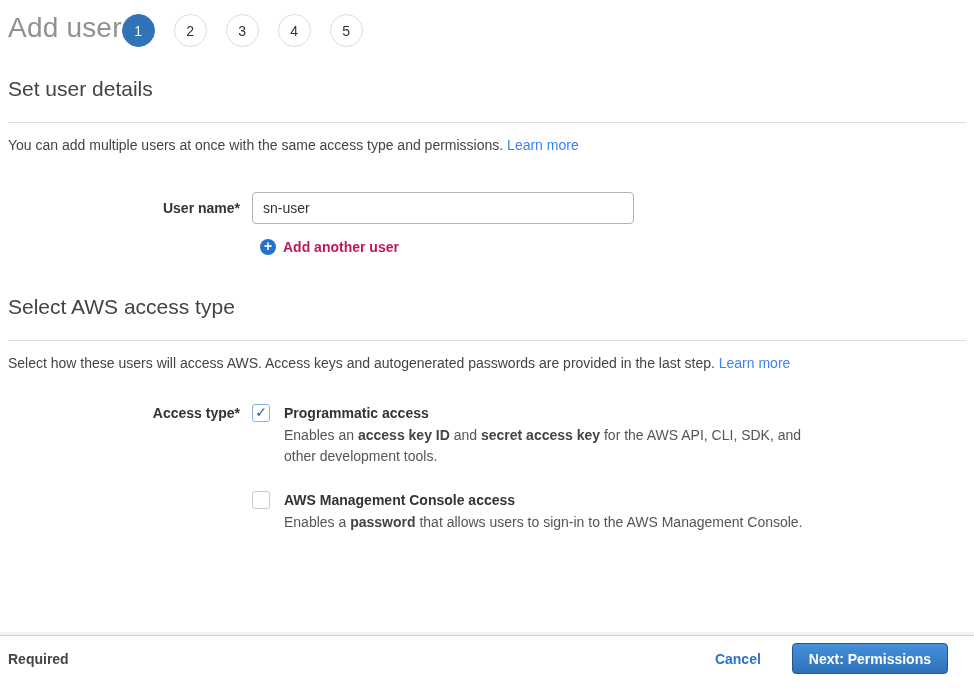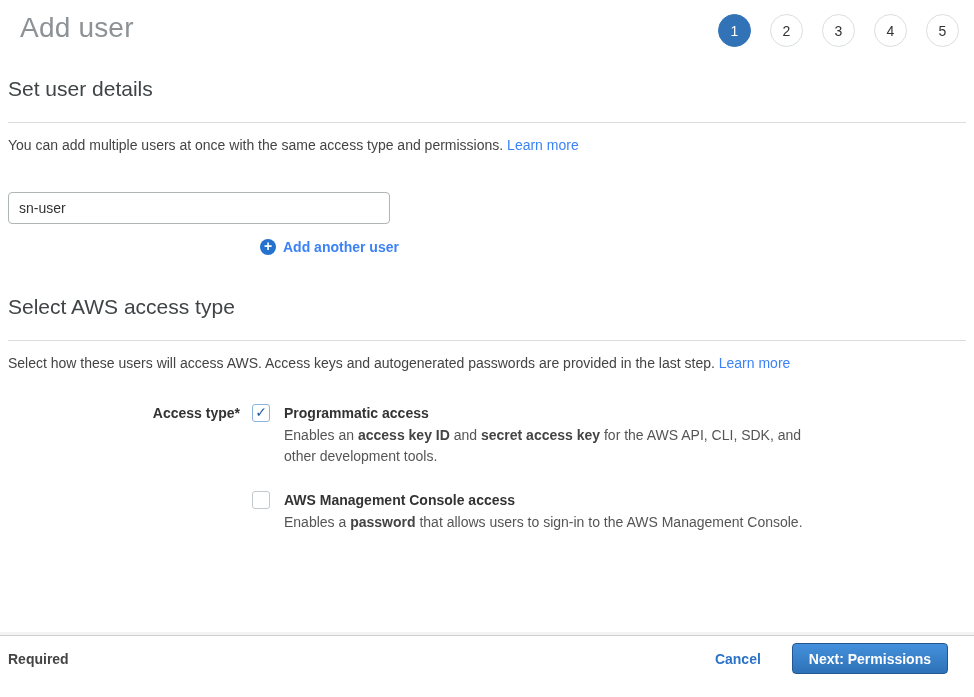--- a/index.html
+++ b/index.html
@@ -8,23 +8,22 @@
     width: 974px; height: 697px;
     background: #ffffff;
     font-family: "Liberation Sans", "DejaVu Sans", sans-serif;
     color: #444;
     position: relative;
     overflow: hidden;
   }
   
   .header {
     display: flex;
-    justify-content: space-between;
     align-items: flex-start;
-    padding: 10px 15px 0 20px;
+    padding: 10px 15px 0 8px;
   }
   .page-title {
     font-size: 28px;
     font-weight: 400;
     color: #8c9296;
     margin: 2px 0 0 0;
     letter-spacing: 0.2px;
   }
   .steps { display: flex; gap: 19px; padding-top: 4px; }
   .step-circle {
@@ -95,21 +94,21 @@
     background: #2472ce;
     border-radius: 50%;
     color: #fff;
     font-size: 14px;
     font-weight: bold;
     line-height: 15px;
     text-align: center;
     display: inline-block;
     margin-right: 7px;
   }
-  .add-user-label { color: #3b82f6; font-weight: bold; font-size: 14px; }
+  .add-user-label { color: #be185d; font-weight: bold; font-size: 14px; }
   
   .form-row.access { margin-top: 30px; }
   .option { display: flex; align-items: flex-start; }
   .option + .option { margin-top: 23px; }
   .checkbox {
     width: 18px; height: 18px;
     border: 1px solid #c3c8cc;
     border-radius: 3px;
     background: #fff;
     flex: 0 0 18px;
@@ -170,20 +169,21 @@
     <div class="step-circle">4</div>
     <div class="step-circle">5</div>
   </div>
 </div>
 
 <div class="content">
   <h2 class="section-heading first">Set user details</h2>
   <p class="section-desc"><span>You can add multiple users at once with the same access type and permissions. </span><a class="link">Learn more</a></p>
 
   <div class="form-row username">
+    <div class="label-col">User name*</div>
     <div class="field-col">
       <input class="text-input" type="text" value="sn-user" style="">
     </div>
   </div>
 
   <div class="add-user-row">
     <span class="plus-icon">+</span>
     <span class="add-user-label">Add another user</span>
   </div>
 

